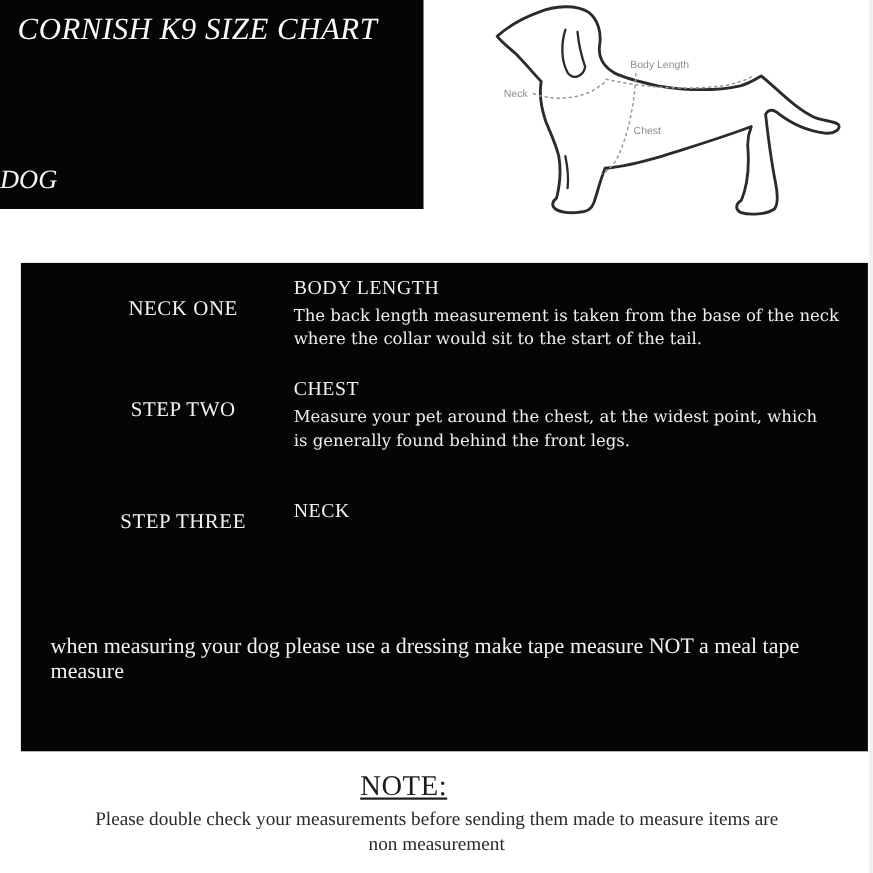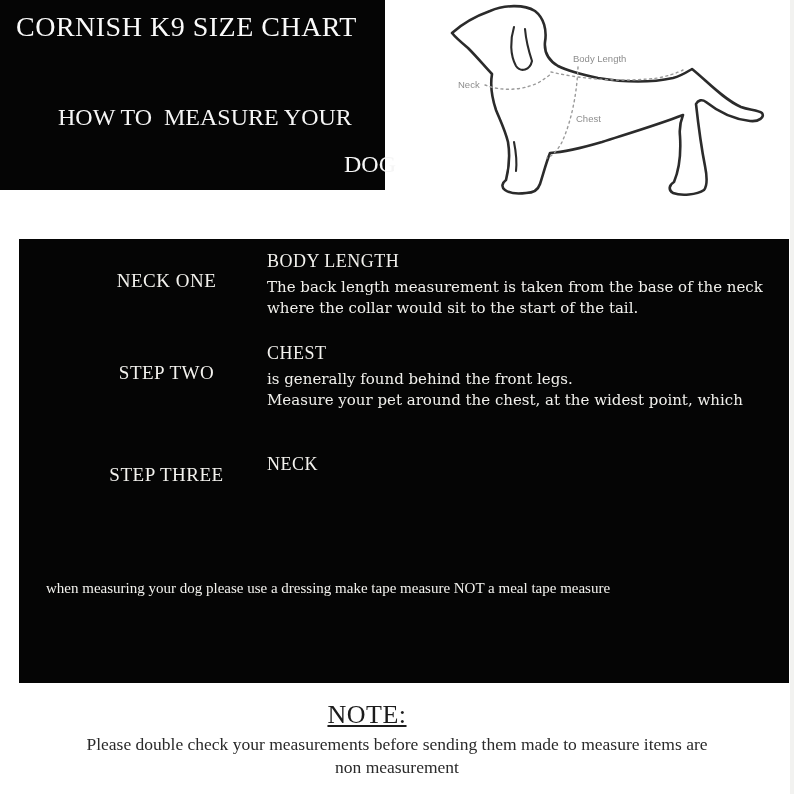--- a/index.html
+++ b/index.html
@@ -1,52 +1,51 @@
 <!DOCTYPE html>
 <html><head>
 <meta charset="utf-8">
 <style>
   html,body{margin:0;padding:0;}
   body{width:794px;height:794px;position:relative;background:#ffffff;overflow:hidden;
        font-family:"Liberation Serif", serif;}
   .abs{position:absolute;}
   
-  .header-box{left:0;top:0;width:385px;height:190px;background:#050505;}
+  .header-box{left:0;top:0;width:385px;height:190px;background:#050505;font-style:italic;}
   .hdr-title{left:16px;top:10px;width:360px;color:#fafafa;font-size:28px;line-height:34px;
              letter-spacing:.5px;white-space:pre;}
   .hdr-sub1{left:58px;top:103px;width:320px;color:#f5f5f5;font-size:24px;line-height:28px;white-space:pre;}
-  .hdr-sub2{left:0;top:150px;width:396px;color:#f5f5f5;font-size:24px;line-height:28px;text-align:right;}
+  .hdr-sub2{left:0;top:150px;width:396px;color:#f5f5f5;font-size:24px;line-height:28px;text-align:left;}
   
   .dog-svg{left:430px;top:0;width:360px;height:212px;}
   .dog-outline{fill:none;stroke:#2b2b2b;stroke-width:2.6;stroke-linecap:round;stroke-linejoin:round;}
   .dog-inner{fill:none;stroke:#2b2b2b;stroke-width:2.1;stroke-linecap:round;}
   .dash{fill:none;stroke:#9a9a9a;stroke-width:1.4;stroke-dasharray:2 3.5;stroke-linecap:round;}
   .dog-label{fill:#8d8d8d;font-family:"Liberation Sans",sans-serif;font-size:9.5px;}
   
   .main-box{left:19px;top:239px;width:770px;height:444px;background:#050505;}
   .step-label{color:#f3f2ee;font-size:19px;line-height:24px;width:175px;left:60px;text-align:center;
               letter-spacing:.5px;}
   .sec-head{left:248px;color:#f3f2ee;font-size:18px;line-height:22px;letter-spacing:.5px;}
   .sec-body{left:248px;color:#f1f0ec;width:500px;}
   .body-a{font-family:"DejaVu Serif",serif;font-size:15px;line-height:21px;}
   .body-b{font-family:"Liberation Serif",serif;font-size:17px;line-height:22px;}
-  .tape-note{left:46px;top:577px;width:710px;color:#f3f2ee;font-size:15px;line-height:22px;}
+  .tape-note{left:46px;top:577px;width:710px;color:#f3f2ee;font-size:20px;line-height:22px;}
   
   .note-title{left:0;top:700px;width:734px;text-align:center;color:#1c1c1c;font-size:26px;
               line-height:30px;letter-spacing:.5px;text-decoration:underline;}
   .note-line1{left:0;top:733px;width:794px;text-align:center;color:#2a2a2a;font-size:17.5px;line-height:23px;}
   .note-line2{left:0;top:756px;width:794px;text-align:center;color:#2a2a2a;font-size:17.5px;line-height:23px;}
   .edge{right:0;top:0;width:4px;height:794px;background:#f2f2f0;}
 </style>
 </head>
 <body>
 
 <div class="abs header-box">
   <div class="abs hdr-title">CORNISH K9 SIZE CHART</div>
-  <div class="abs hdr-sub1">HOW TO  MEASURE YOUR</div>
   <div class="abs hdr-sub2">DOG</div>
 </div>
 
 <svg class="abs dog-svg" viewBox="0 0 360 212">
 
   <path class="dog-outline" d="
     M 22 33
     C 32 24 46 16 60 11
     C 74 5 94 4 105 11
     C 114 18 117 30 115 42
@@ -101,22 +100,22 @@
   <div class="abs step-label" style="top:30px;">NECK ONE</div>
   <div class="abs sec-head" style="top:11px;">BODY LENGTH</div>
   <div class="abs sec-body body-a" style="top:38px;">
     <div>The back length measurement is taken from the base of the neck</div>
     <div>where the collar would sit to the start of the tail.</div>
   </div>
 
   <div class="abs step-label" style="top:122px;">STEP TWO</div>
   <div class="abs sec-head" style="top:103px;">CHEST</div>
   <div class="abs sec-body body-a" style="top:130px;">
+    <div>Measure your pet around the chest, at the widest point, which</div>
     <div>is generally found behind the front legs.</div>
-    <div>Measure your pet around the chest, at the widest point, which</div>
   </div>
 
   <div class="abs step-label" style="top:224px;">STEP THREE</div>
   <div class="abs sec-head" style="top:214px;">NECK</div>
 
 </div>
 
 <div class="abs tape-note body-b">when measuring your dog please use a dressing make tape measure NOT a meal tape measure</div>
 
 <div class="abs note-title">NOTE:</div>

